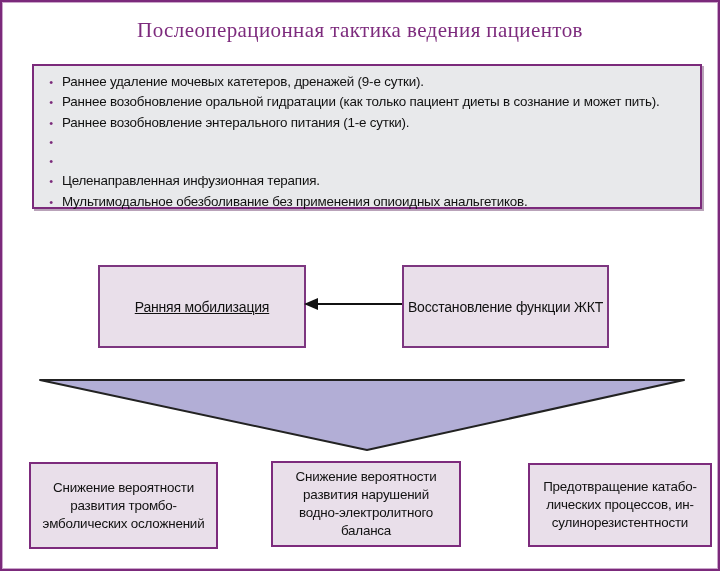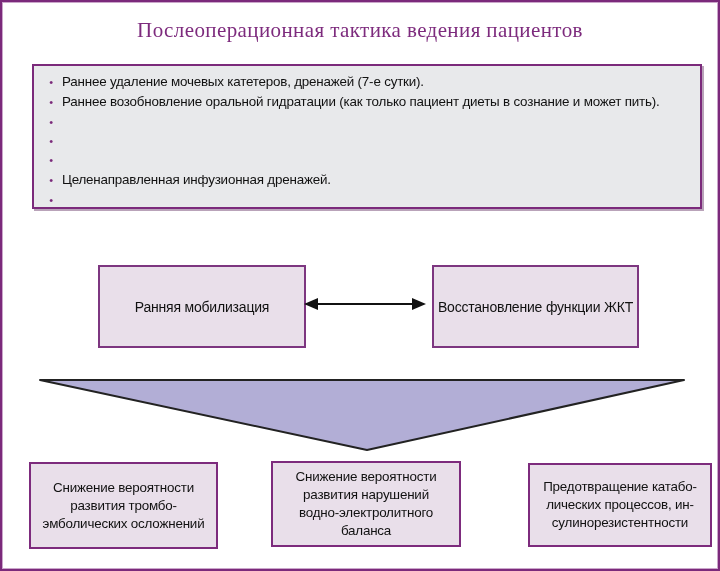--- a/index.html
+++ b/index.html
@@ -55,22 +55,22 @@
     background: #e9dfea;
     border: 2px solid #7d3680;
     display: flex;
     align-items: center;
     justify-content: center;
     text-align: center;
     font-size: 14px;
     letter-spacing: -0.2px;
     color: #111111;
   }
-  .flow-left  { left: 96px;  top: 263px; width: 208px; height: 83px; }
-  .flow-right { left: 430px; top: 263px; width: 207px; height: 83px; }
+  .flow-left  { left: 96px;  top: 263px; width: 208px; height: 83px; text-decoration: underline; }
+  .flow-right { left: 400px; top: 263px; width: 207px; height: 83px; }
   .arrow-svg { position: absolute; left: 298px; top: 294px; }
   .funnel-svg { position: absolute; left: 30px; top: 372px; }
   .outcome {
     position: absolute;
     box-sizing: border-box;
     background: #e9dfea;
     border: 2px solid #7d2b7d;
     display: flex;
     align-items: center;
     justify-content: center;
@@ -90,41 +90,43 @@
 <body>
 
 <div class="page">
 
   <h1 class="title">Послеоперационная тактика ведения пациентов</h1>
 
   <div class="protocol-box">
     <ul class="protocol-list">
         <li class="protocol-item">
         <span class="bullet">•</span>
-        <span class="item-text">Раннее удаление мочевых катетеров, дренажей (7-е сутки).</span>
+        <span class="item-text">Раннее удаление мочевых катетеров, дренажей (9-е сутки).</span>
       </li>
         <li class="protocol-item">
         <span class="bullet">•</span>
         <span class="item-text">Раннее возобновление оральной гидратации (как только пациент диеты в сознание и может пить).</span>
+      </li>
+        <li class="protocol-item">
+        <span class="bullet">•</span>
+        <span class="item-text">Раннее возобновление энтерального питания (1-е сутки).</span>
       </li>
         <li class="protocol-item">
         <span class="bullet">•</span>
       </li>
         <li class="protocol-item">
         <span class="bullet">•</span>
       </li>
         <li class="protocol-item">
         <span class="bullet">•</span>
+        <span class="item-text">Целенаправленная инфузионная терапия.</span>
       </li>
         <li class="protocol-item">
         <span class="bullet">•</span>
-        <span class="item-text">Целенаправленная инфузионная дренажей.</span>
-      </li>
-        <li class="protocol-item">
-        <span class="bullet">•</span>
+        <span class="item-text">Мультимодальное обезболивание без применения опиоидных анальгетиков.</span>
       </li>
       </ul>
   </div>
 
   <div class="flow-box flow-left">
     <span>Ранняя мобилизация</span>
   </div>
 
   <svg class="arrow-svg" width="130" height="16" viewBox="0 0 130 16">
     <line x1="14" y1="8" x2="116" y2="8" stroke="#111111" stroke-width="2"></line>

